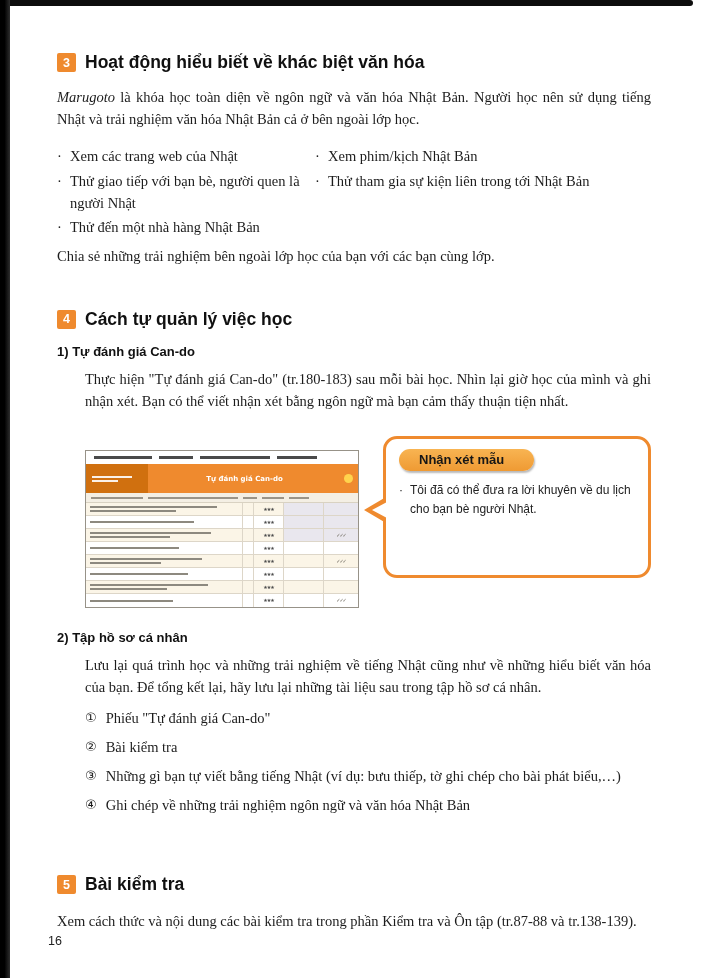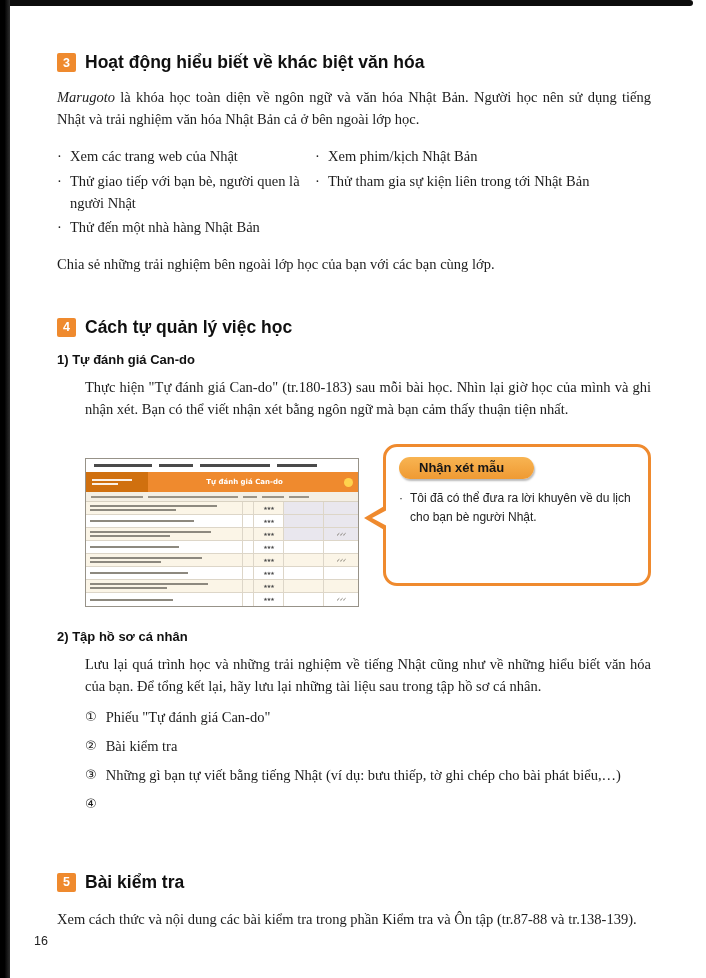--- a/index.html
+++ b/index.html
@@ -28,33 +28,33 @@
 
   .intro { margin-top:13px; }
   .intro .lead-italic { font-style:italic; }
 
   .bullets { display:flex; margin-top:15px; font-size:14.5px; line-height:1.55;justify-content:flex-end; }
   .bcol-left { width:258px; flex:none; }
   .bcol-right { flex:1; }
   .bullets p { padding-left:13px; position:relative; margin-bottom:2px; }
   .bullets p::before { content:"\00B7"; position:absolute; left:0; top:0; }
 
-  .closing { margin-top:12px; }
+  .closing { margin-top:4px; }
 
   .sec4 { margin-top:42px; }
   .sub-title { font-family:"Liberation Sans", sans-serif; font-weight:bold; font-size:13px; color:#101010; margin-top:14px; }
   .sub-body { margin-top:9px; }
 
   
   .figure-row { display:flex; align-items:flex-start; margin:24px 0 0 28px; }
 
   .cando { width:274px; flex:none; margin-top:14px; border:1px solid #979288; background:#fff; font-family:"DejaVu Sans", sans-serif; }
   .cando-topstrip { height:13px; display:flex; align-items:center; gap:7px; padding:0 8px; }
   .cando-topstrip i { display:block; height:3px; background:#4a4a4a; }
-  .cando-band { height:20px; background:var(--orange); display:flex; align-items:center; }
+  .cando-band { height:29px; background:var(--orange); display:flex; align-items:center; }
   .cando-band .bleft { width:62px; height:100%; background:#d0700f; display:flex; flex-direction:column; justify-content:center; gap:2px; padding:0 6px; }
   .cando-band .bleft i { display:block; height:2px; background:#fff; opacity:.9; }
   .cando-band .btitle { flex:1; color:#fff; font-size:7px; font-weight:bold; text-align:center; white-space:nowrap; overflow:hidden; }
   .cando-band .bdot { width:9px; height:9px; border-radius:50%; background:#ffd34d; margin:0 5px 0 3px; flex:none; }
   .cando-subhead { height:10px; display:flex; align-items:center; gap:5px; padding:0 5px; background:#f4efe4; border-bottom:1px solid #d9d2c2; }
   .cando-subhead i { display:block; height:2px; background:#9a9488; }
   .tr { display:flex; height:13px; border-bottom:1px solid #ddd6c8; }
   .tr:last-child { border-bottom:none; }
   .td-label { flex:1; display:flex; flex-direction:column; justify-content:center; gap:2px; padding:0 4px; border-right:1px solid #ddd6c8; }
   .td-label i { display:block; height:2px; background:#8d897f; }
@@ -77,21 +77,21 @@
 
   
   .plist { margin:10px 0 0 28px; }
   .p-item { display:flex; gap:9px; font-size:14.5px; line-height:1.45; margin-bottom:8px; }
   .p-item .marker { flex:none; font-family:"DejaVu Sans", sans-serif; font-size:13px; padding-top:1px; color:#1c1c1c; }
 
   .sec4-sub2 { margin-top:22px; }
   .sec5 { margin-top:58px; }
   .sec5-body { margin-top:15px; }
 
-  .page-number { position:absolute; left:34px; top:934px; font-family:"Liberation Sans", sans-serif; font-size:12.5px; color:#222; }
+  .page-number { position:absolute; left:48px; top:934px; font-family:"Liberation Sans", sans-serif; font-size:12.5px; color:#222; }
 </style>
 </head>
 <body>
 
 <div class="scan-top"></div>
 <div class="scan-left"></div>
 
 <div class="content">
 
   <div class="sec-header">
@@ -249,20 +249,21 @@
     <div class="p-item">
       <span class="marker">②</span>
       <span>Bài kiểm tra</span>
     </div>
     <div class="p-item">
       <span class="marker">③</span>
       <span>Những gì bạn tự viết bằng tiếng Nhật (ví dụ: bưu thiếp, tờ ghi chép cho bài phát biểu,…)</span>
     </div>
     <div class="p-item">
       <span class="marker">④</span>
+      <span>Ghi chép về những trải nghiệm ngôn ngữ và văn hóa Nhật Bản</span>
     </div>
   </div>
 
   <div class="sec-header sec5">
     <span class="sec-num">5</span>
     <span>Bài kiểm tra</span>
   </div>
   <p class="body sec5-body">Xem cách thức và nội dung các bài kiểm tra trong phần Kiểm tra và Ôn tập (tr.87-88 và tr.138-139).</p>
 
 </div>

